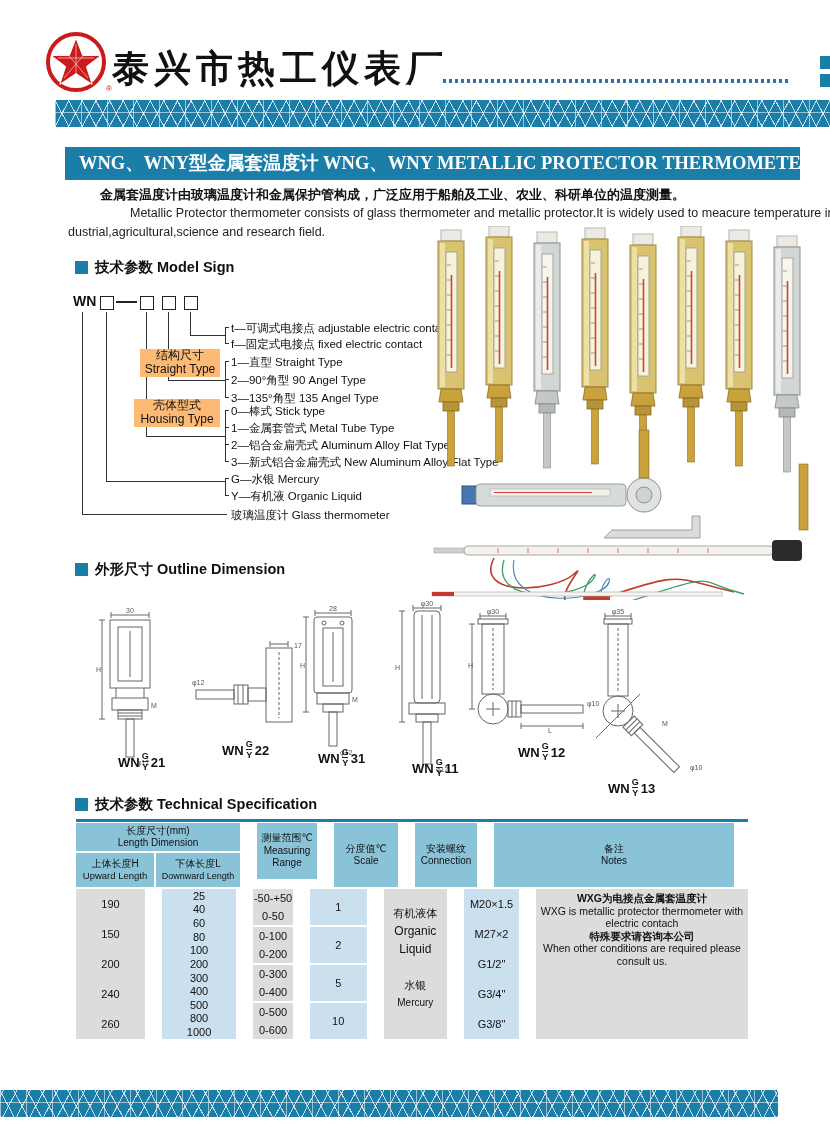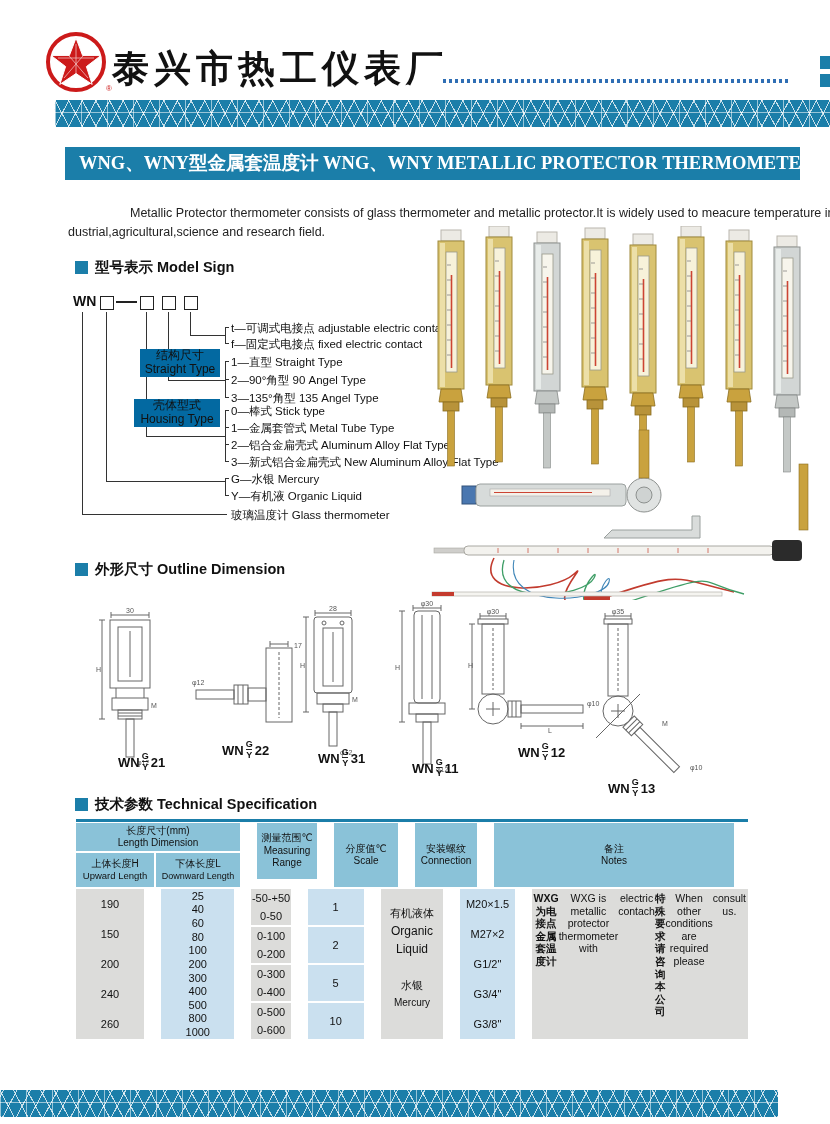--- a/index.html
+++ b/index.html
@@ -23,39 +23,39 @@
   .intro-en{font-size:12.5px;white-space:nowrap;color:#222;}
   .sec-head{display:flex;align-items:center;gap:7px;font-size:14.5px;font-weight:bold;white-space:nowrap;}
   .sec-head .sq{width:13px;height:13px;background:#1b7ea9;flex:0 0 auto;}
   
   .ms-code{font-size:14px;font-weight:bold;}
   .ms-box{position:absolute;width:12px;height:12px;border:1.5px solid #222;background:#fff;}
   .vline{position:absolute;width:1px;background:#333;}
   .hline{position:absolute;height:1px;background:#333;}
   .thickdash{position:absolute;height:2px;background:#222;}
   .ms-item{position:absolute;font-size:11.5px;white-space:nowrap;}
-  .ms-grouplabel{position:absolute;font-size:12px;text-align:center;line-height:1.15;background:#0369a1;}
+  .ms-grouplabel{position:absolute;font-size:12px;text-align:center;line-height:1.15;background:#fdba74;}
   .dim{font-size:7px;fill:#555;font-family:"Liberation Sans",sans-serif;}
   .wn-label{position:absolute;font-size:13px;font-weight:bold;white-space:nowrap;display:inline-flex;align-items:center;}
   .frac{display:inline-flex;flex-direction:column;align-items:center;font-size:9px;line-height:1.05;margin:0 2px;}
   .frac .bot{border-top:1px solid #222;padding-top:0.5px;}
   
   .tbl{position:absolute;left:76px;top:819px;width:672px;}
   .topline{height:3px;background:#1b7ea9;margin-bottom:1px;}
   .thead,.tbody{display:flex;gap:17px;background:#fff;}
   .hc{background:#8ac2d8;text-align:center;font-size:10px;line-height:1.25;display:flex;flex-direction:column;justify-content:center;}
   .hc span{display:block;}
   .col{position:relative;height:150px;font-size:11px;text-align:center;}
   .grey{background:#dcdcda;} .blue{background:#cae0ef;}
   .stack-even{display:flex;flex-direction:column;justify-content:space-around;align-items:center;}
   .grp{flex:1;display:flex;flex-direction:column;justify-content:space-around;align-items:center;border-bottom:2px solid #fff;}
   .grp:last-child{border-bottom:none;}
   .grpwrap{display:flex;flex-direction:column;height:100%;}
   .liq{position:absolute;left:0;right:0;line-height:1.5;}
-  .notes{display:flex;justify-content:flex-start;height:100%;font-size:10.5px;line-height:1.2;padding:3px 2px;box-sizing:border-box;}
+  .notes{display:flex;flex-direction:column;justify-content:flex-start;height:100%;font-size:10.5px;line-height:1.2;padding:3px 2px;box-sizing:border-box;}
   .cnb{font-weight:600;}
 </style>
 </head>
 <body>
 
 <div class="page">
 
   <svg class="abs" style="left:44px;top:30px" width="64" height="64" viewBox="0 0 64 64">
     <circle cx="32" cy="32" r="28" fill="none" stroke="#cc1a1a" stroke-width="4"></circle>
     <path d="M32 8 L38.6 25.4 L57 25.4 L42.4 36.6 L48.2 54.4 L32 43.6 L15.8 54.4 L21.6 36.6 L7 25.4 L25.4 25.4 Z" fill="#cc1a1a" stroke="#fff" stroke-width="1"></path>
@@ -64,26 +64,27 @@
   <div class="abs reg" style="left:106px;top:84px">®</div>
   <div class="abs logo-caption" style="left:44px;top:99px;width:64px">红星牌</div>
   <div class="abs factory" style="left:112px;top:44px">泰兴市热工仪表厂</div>
   <div class="abs dotline" style="left:443px;top:79px;width:347px"></div>
   <div class="abs" style="left:820px;top:56px;width:10px;height:13px;background:#1b7ea9"></div>
   <div class="abs" style="left:820px;top:74px;width:10px;height:13px;background:#1b7ea9"></div>
   <div class="abs xband" style="left:55px;top:100px;width:775px;height:27px"></div>
 
   <div class="abs titlebar" style="left:65px;top:147px;width:721px">WNG、WNY型金属套温度计 WNG、WNY METALLIC PROTECTOR THERMOMETER</div>
 
+  <div class="abs intro-cn" style="left:100px;top:186px">金属套温度计由玻璃温度计和金属保护管构成，广泛应用于船舶及工业、农业、科研单位的温度测量。</div>
   <div class="abs intro-en" style="left:130px;top:206px">Metallic Protector thermometer consists of glass thermometer and metallic protector.It is widely used to meacure temperature in ship,in</div>
   <div class="abs intro-en" style="left:68px;top:225px">dustrial,agricultural,science and research field.</div>
 
   <div class="abs sec-head" style="left:75px;top:258px">
     <span class="sq"></span>
-    <span>型号表示 Model Sign</span>
+    <span>技术参数 Model Sign</span>
   </div>
 
   <div class="abs ms-code" style="left:73px;top:293px">WN</div>
   <div class="ms-box" style="left:100px;top:296px"></div>
   <div class="thickdash" style="left:116px;top:301px;width:21px"></div>
   <div class="ms-box" style="left:140px;top:296px"></div>
   <div class="ms-box" style="left:162px;top:296px"></div>
   <div class="ms-box" style="left:184px;top:296px"></div>
 
   <div class="vline" style="left:82px;top:312px;height:202px"></div>

